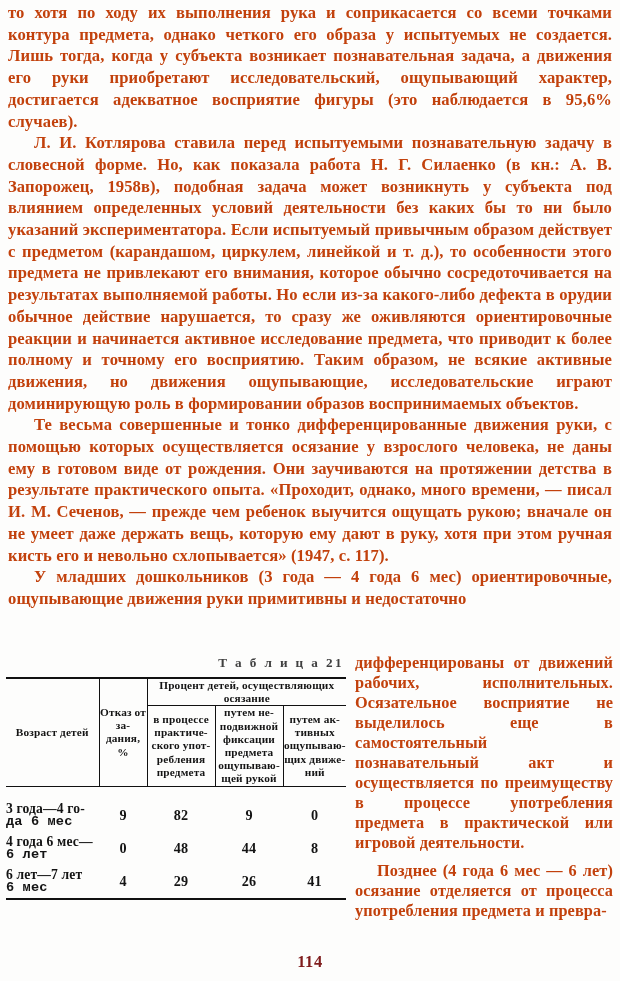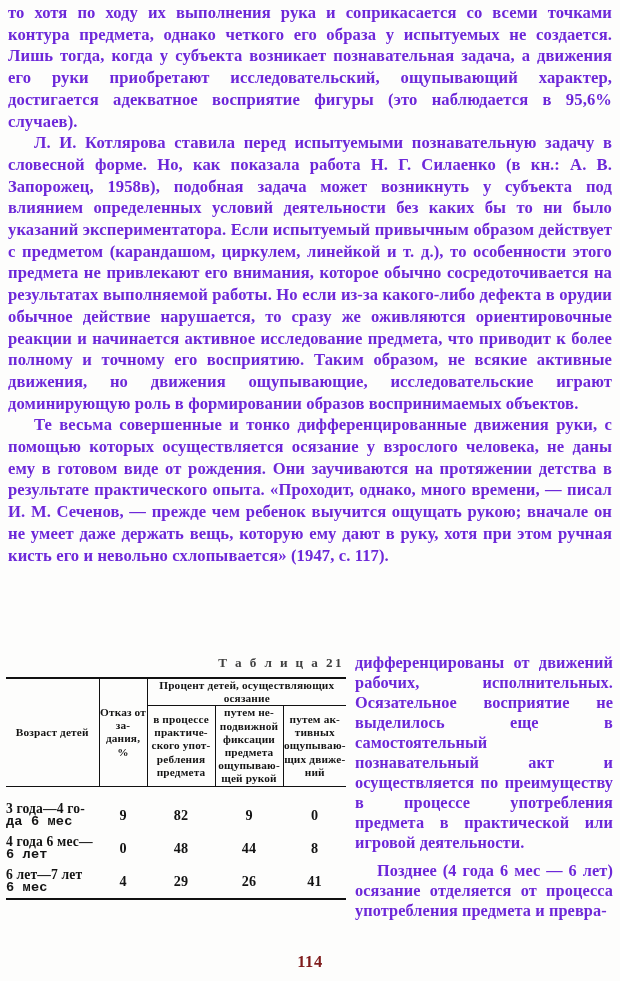--- a/index.html
+++ b/index.html
@@ -27,21 +27,21 @@
     width: 604px;
   }
   p.para {
     margin: 0;
     font-size: 16.6px;
     line-height: 21.7px;
     text-align: justify;
     text-align-last: left;
     letter-spacing: 0.1px;
     font-weight: 600;
-    color: #6d28d9;
+    color: #c2410c;
   }
   p.para.indent { text-indent: 26px; }
 
   
   .col-right {
     position: absolute;
     left: 355px;
     top: 653px;
     width: 258px;
   }
@@ -141,20 +141,21 @@
 </style>
 </head>
 <body>
 
 <div id="page">
 
   <div class="col-full">
     <p class="para">то хотя по ходу их выполнения рука и соприкасается со всеми точками контура предмета, однако четкого его образа у испытуемых не создается. Лишь тогда, когда у субъекта возникает познавательная задача, а движения его руки приобретают исследовательский, ощупывающий характер, достигается адекватное восприятие фигуры (это наблюдается в 95,6% случаев).</p>
     <p class="para indent">Л. И. Котлярова ставила перед испытуемыми познавательную задачу в словесной форме. Но, как показала работа Н. Г. Силаенко (в кн.: А. В. Запорожец, 1958в), подобная задача может возникнуть у субъекта под влиянием определенных условий деятельности без каких бы то ни было указаний экспериментатора. Если испытуемый привычным образом действует с предметом (карандашом, циркулем, линейкой и т. д.), то особенности этого предмета не привлекают его внимания, которое обычно сосредоточивается на результатах выполняемой работы. Но если из-за какого-либо дефекта в орудии обычное действие нарушается, то сразу же оживляются ориентировочные реакции и начинается активное исследование предмета, что приводит к более полному и точному его восприятию. Таким образом, не всякие активные движения, но движения ощупывающие, исследовательские играют доминирующую роль в формировании образов воспринимаемых объектов.</p>
     <p class="para indent">Те весьма совершенные и тонко дифференцированные движения руки, с помощью которых осуществляется осязание у взрослого человека, не даны ему в готовом виде от рождения. Они заучиваются на протяжении детства в результате практического опыта. «Проходит, однако, много времени, — писал И. М. Сеченов, — прежде чем ребенок выучится ощущать рукою; вначале он не умеет даже держать вещь, которую ему дают в руку, хотя при этом ручная кисть его и невольно схлопывается» (1947, с. 117).</p>
+    <p class="para indent">У младших дошкольников (3 года — 4 года 6 мес) ориентировочные, ощупывающие движения руки примитивны и недостаточно</p>
   </div>
 
   <div class="table-block">
 
     <div class="table-caption">Т а б л и ц а  21</div>
 
     <table class="t21">
       <colgroup>
         <col style="width:93px">
         <col style="width:48px">

